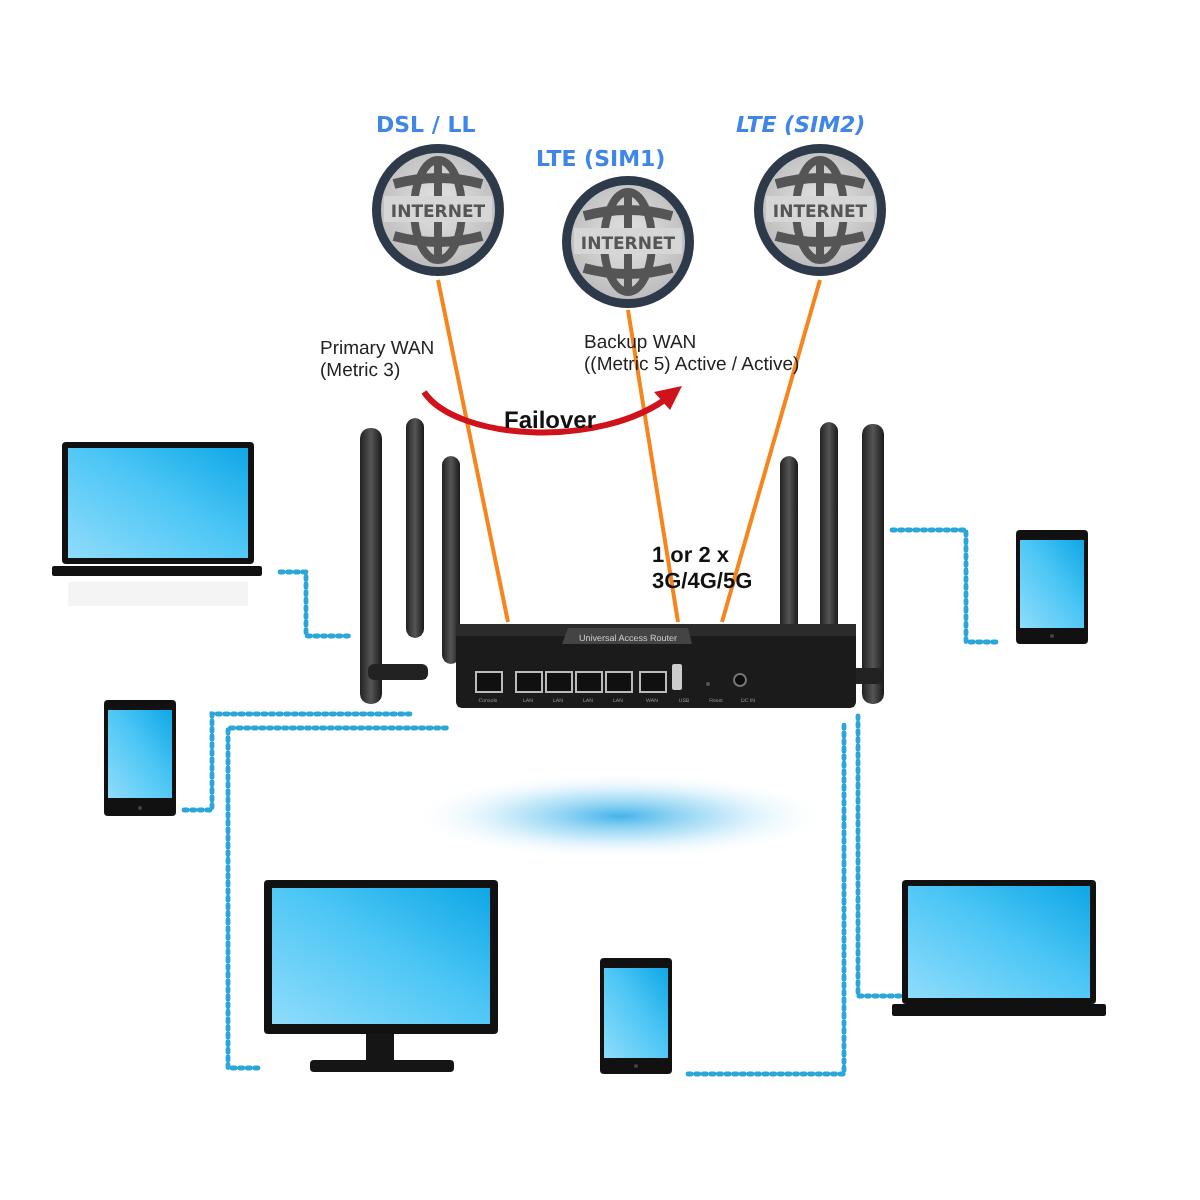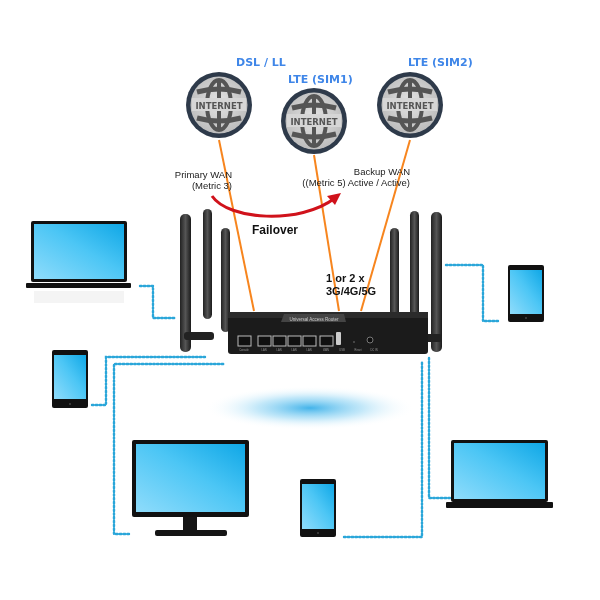--- a/index.html
+++ b/index.html
@@ -1,20 +1,20 @@
 <!DOCTYPE html>
 <html><head>
 <meta charset="utf-8">
 <style>
   html, body { margin:0; padding:0; background:#ffffff; }
   body { width:600px; height:600px; position:relative; overflow:hidden; font-family:"Liberation Sans", sans-serif; }
   #canvas { position:absolute; left:0; top:0; width:600px; height:600px; }
   .label-blue { position:absolute; font-family:"DejaVu Sans", sans-serif; font-weight:bold; font-size:11px; color:#3f86e8; white-space:nowrap; }
-  .note { position:absolute; font-size:9.5px; color:#222; text-align:right; line-height:11px; white-space:nowrap; }
-  .bold-note { position:absolute; font-size:12px; font-weight:bold; color:#111; white-space:nowrap;margin-top:20px; }
+  .note { position:absolute; font-size:9.5px; color:#222; text-align:left; line-height:11px; white-space:nowrap; }
+  .bold-note { position:absolute; font-size:12px; font-weight:bold; color:#111; white-space:nowrap; }
   .cap { position:absolute; font-size:11px; font-weight:bold; color:#111; line-height:13px; white-space:nowrap; }
   .globe-txt { font-family:"DejaVu Sans", sans-serif; font-weight:bold; font-size:8.5px; fill:#555; }
 </style>
 </head>
 <body>
 
 <svg id="canvas" viewBox="0 0 600 600">
   <defs>
     <linearGradient id="scr" x1="0" y1="1" x2="1" y2="0">
       <stop offset="0" stop-color="#8fdcfb"></stop>
@@ -180,23 +180,23 @@
     <circle cx="318" cy="533" r="1" fill="#444"></circle>
   </g>
 
   <g>
     <rect x="451" y="440" width="97" height="62" rx="2" fill="#111"></rect>
     <rect x="454" y="443" width="91" height="56" fill="url(#scr)"></rect>
     <rect x="446" y="502" width="107" height="6" rx="1" fill="#111"></rect>
   </g>
 </svg>
 
-<div class="label-blue" style="left:188px;top:56px;margin-left:48px;">DSL / LL</div>
-<div class="label-blue" style="left:288px;top:73px;">LTE (SIM1)</div>
-<div class="label-blue" style="left:408px;top:56px;">LTE (SIM2)</div>
+<div class="label-blue" style="left:188px;top:56px;">DSL / LL</div>
+<div class="label-blue" style="left:268px;top:73px;">LTE (SIM1)</div>
+<div class="label-blue" style="left:368px;top:56px;font-style:italic;">LTE (SIM2)</div>
 
 <div class="note" style="left:160px;top:169px;width:72px;">
   <div>Primary WAN</div>
   <div>(Metric 3)</div>
 </div>
 <div class="note" style="left:292px;top:166px;width:118px;">
   <div>Backup WAN</div>
   <div>((Metric 5) Active / Active)</div>
 </div>
 <div class="bold-note" style="left:252px;top:203px;">Failover</div>

